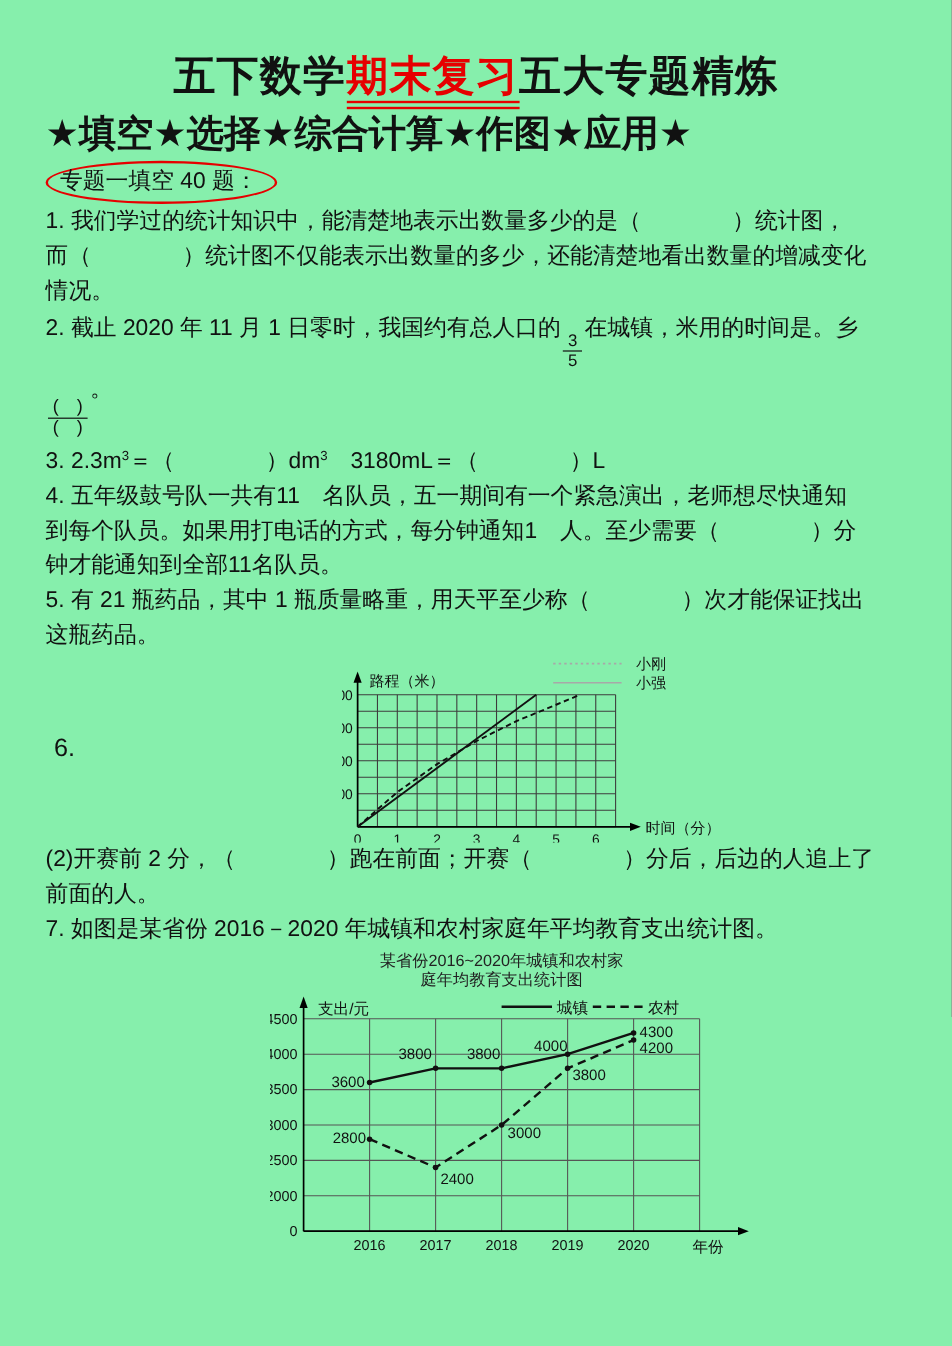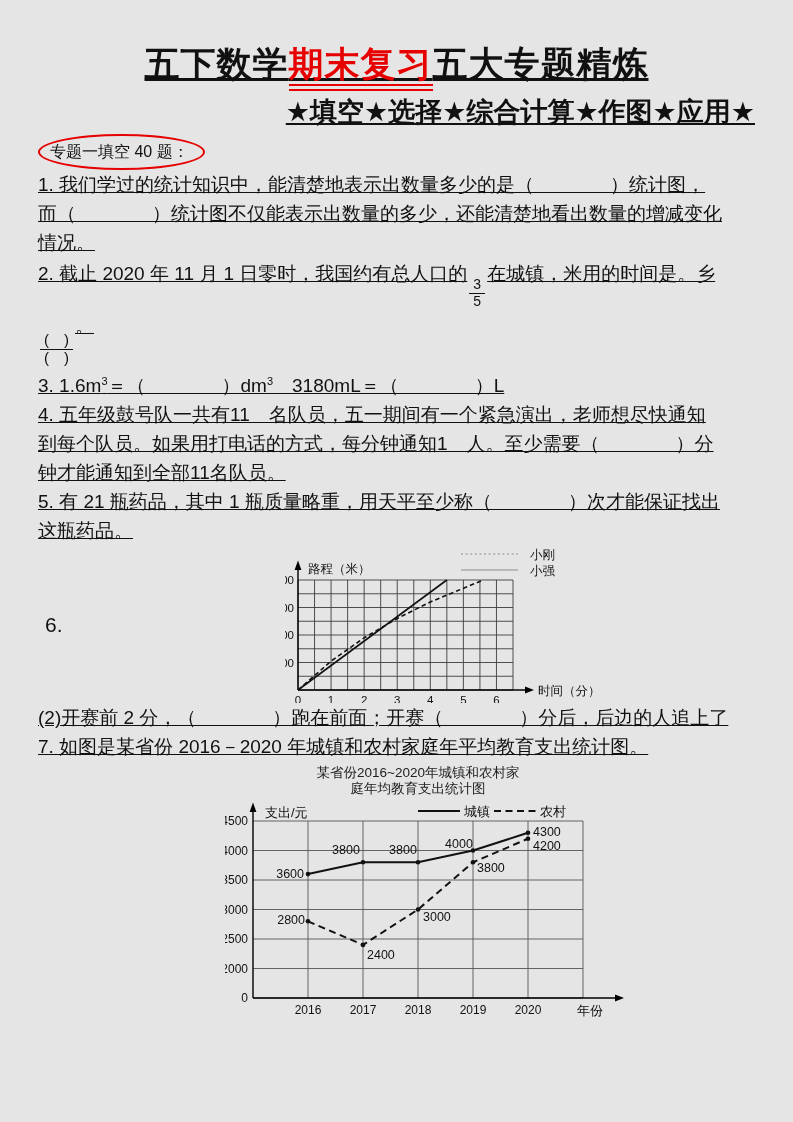--- a/index.html
+++ b/index.html
@@ -1,24 +1,24 @@
 <!DOCTYPE html>
 <html><head>
 <meta charset="utf-8">
 <style>
   html,body{margin:0;padding:0;background:#888;}
-  .page{width:793px;height:1122px;background:#e5e5e5;margin:0 auto;position:relative;
-        font-family:"Liberation Sans","DejaVu Sans",sans-serif;color:#111;overflow:hidden;text-decoration:underline;}
+  .page{width:793px;height:1122px;background:#86efac;margin:0 auto;position:relative;
+        font-family:"Liberation Sans","DejaVu Sans",sans-serif;color:#111;overflow:hidden;}
   .content{padding:0 38px;}
   h1.title{text-align:center;font-size:35px;font-weight:bold;margin:40px 0 0 0;line-height:48px;letter-spacing:1px;}
   .hl{color:#e60000;border-bottom:7px double #e60000;padding-bottom:1px;}
-  .subtitle{text-align:right;font-size:27px;font-weight:bold;margin-top:9px;line-height:30px;}
+  .subtitle{text-align:left;font-size:31px;font-weight:bold;margin-top:9px;line-height:30px;}
   .section-row{margin-top:7px;height:36px;}
   .oval{display:inline-block;border:2px solid #e60000;border-radius:50%;padding:3px 14px 4px 10px;
-        font-size:16px;line-height:25px;}
+        font-size:19px;line-height:25px;}
   .tline{font-size:19px;line-height:29px;white-space:nowrap;}
   .tall{line-height:33px;}
   .tline sup{font-size:11px;}
   .frac{display:inline-flex;flex-direction:column;align-items:center;vertical-align:-9px;
         line-height:1.12;font-size:14px;margin:0 2px;}
   .frac .num{padding:0 4px;}
   .frac .den{border-top:1.4px solid #111;padding:0 4px;}
   .frac.big{font-size:15px;vertical-align:-13px;}
   .chart1-wrap{position:relative;height:156px;margin-top:2px;}
   .chart1-wrap .qnum{position:absolute;left:7px;top:66px;font-size:21px;}
@@ -67,21 +67,21 @@
       <div class="tline tall"><span>2. 截止 2020 年 11 月 1 日零时，我国约有总人口的</span><span class="frac">
             <span class="num">3</span>
             <span class="den">5</span>
           </span><span>在城镇，米用的时间是。乡</span></div>
       <div class="tline tall"><span class="frac big">
             <span class="num">(　)</span>
             <span class="den">(　)</span>
           </span><span>。</span></div>
     </div>
 
-    <div class="tline"><span>3. 1.6m</span><sup>3</sup><span>＝（　　　　）dm</span><sup>3</sup><span>　3180mL＝（　　　　）L</span></div>
+    <div class="tline"><span>3. 2.3m</span><sup>3</sup><span>＝（　　　　）dm</span><sup>3</sup><span>　3180mL＝（　　　　）L</span></div>
 
     <div>
       <div class="tline">4. 五年级鼓号队一共有11　名队员，五一期间有一个紧急演出，老师想尽快通知</div>
       <div class="tline">到每个队员。如果用打电话的方式，每分钟通知1　人。至少需要（　　　　）分</div>
       <div class="tline">钟才能通知到全部11名队员。</div>
     </div>
 
     <div>
       <div class="tline">5. 有 21 瓶药品，其中 1 瓶质量略重，用天平至少称（　　　　）次才能保证找出</div>
       <div class="tline">这瓶药品。</div>
@@ -134,20 +134,21 @@
           <polyline points="13.0,143.0 161.8,33.0" class="line1"></polyline>
           <line x1="176" y1="7" x2="233" y2="7" class="leg1 legdot"></line>
           <text x="245" y="11.5" class="lbl1">小刚</text>
           <line x1="176" y1="23" x2="233" y2="23" class="leg1"></line>
           <text x="245" y="27.5" class="lbl1">小强</text>
         </svg>
     </div>
 
     <div>
       <div class="tline">(2)开赛前 2 分，（　　　　）跑在前面；开赛（　　　　）分后，后边的人追上了</div>
+      <div class="tline">前面的人。</div>
     </div>
 
     <div class="tline">7. 如图是某省份 2016－2020 年城镇和农村家庭年平均教育支出统计图。</div>
 
     <div class="chart2-wrap">
       <svg id="chart2" width="440" height="268" viewBox="0 0 440 268">
           <line x1="28" y1="235" x2="358" y2="235" class="g2"></line>
           <line x1="28" y1="205.5" x2="358" y2="205.5" class="g2"></line>
           <line x1="28" y1="176" x2="358" y2="176" class="g2"></line>
           <line x1="28" y1="146.5" x2="358" y2="146.5" class="g2"></line>

